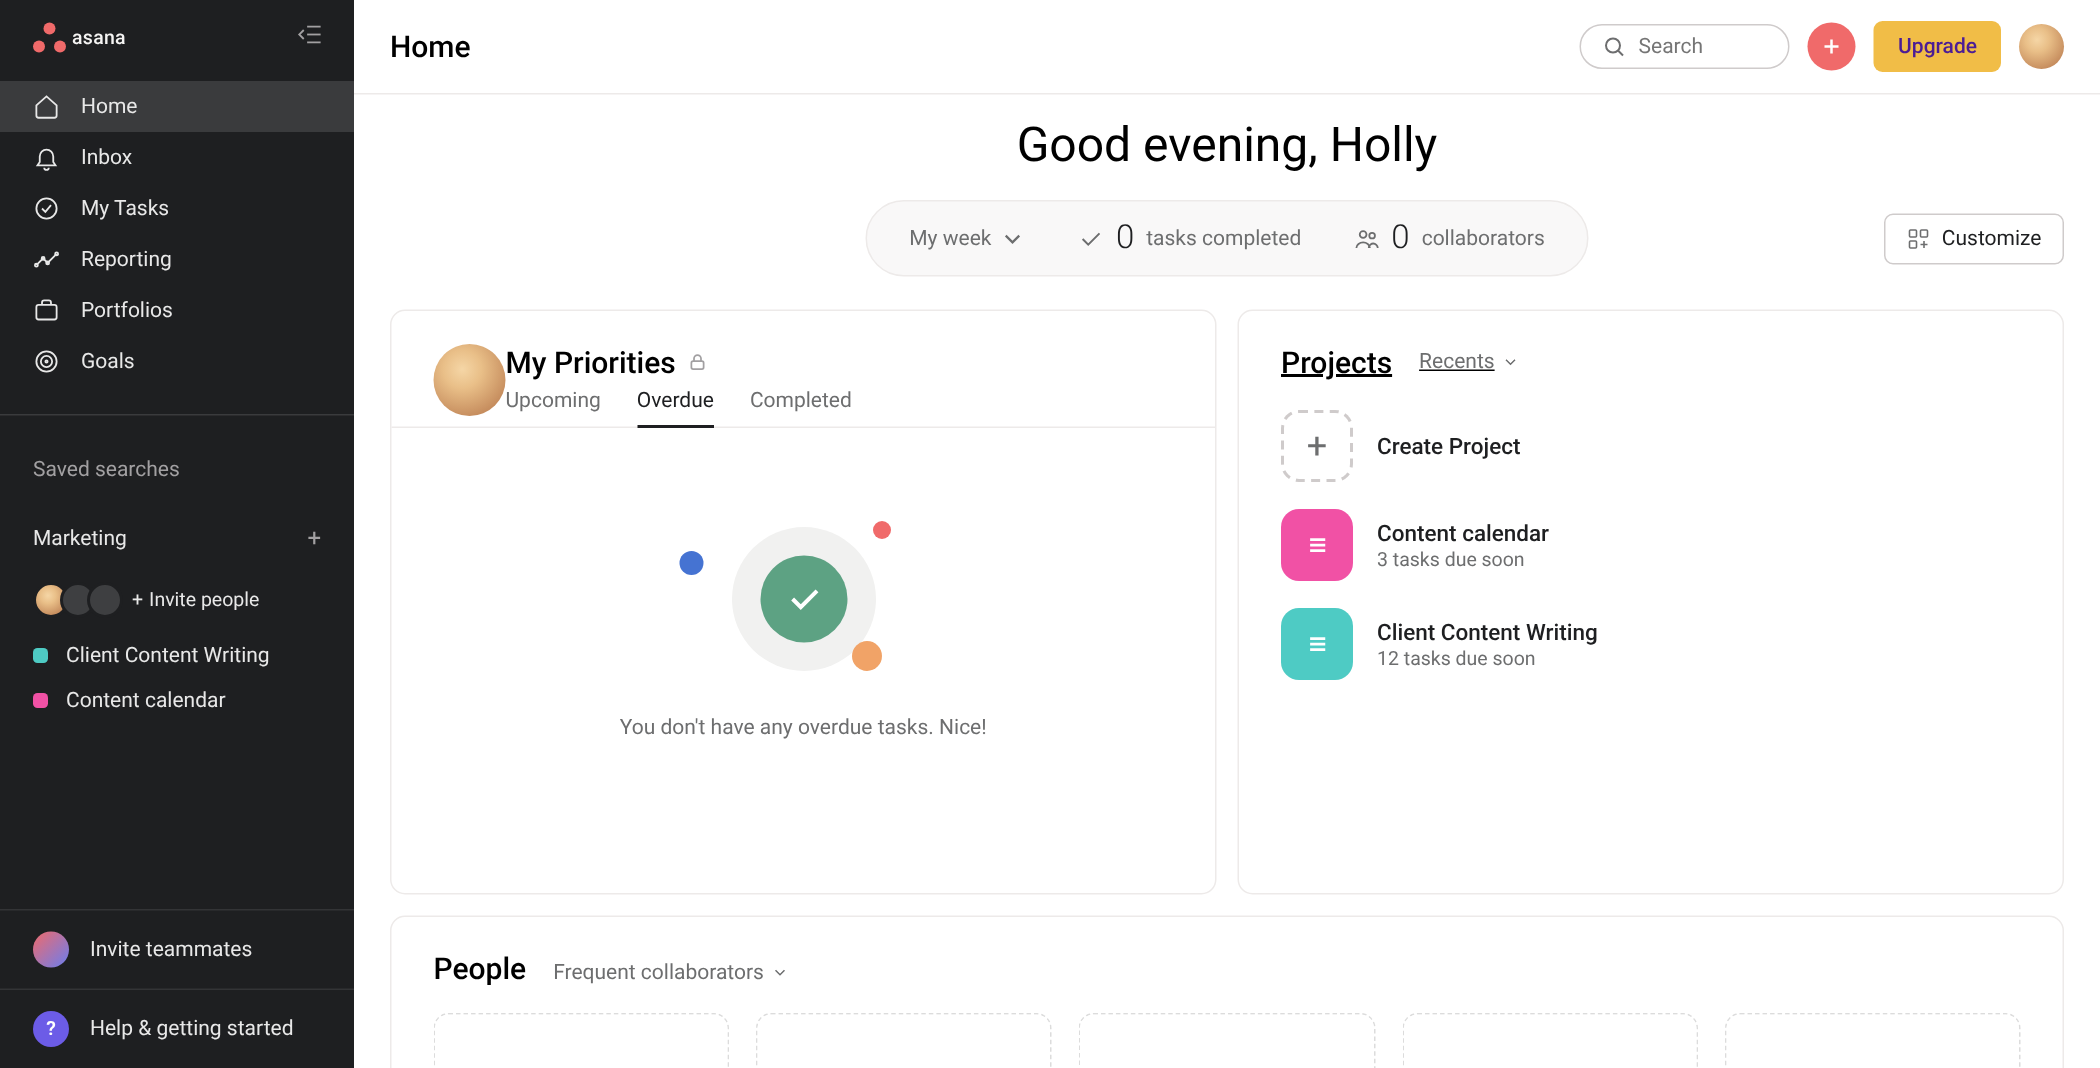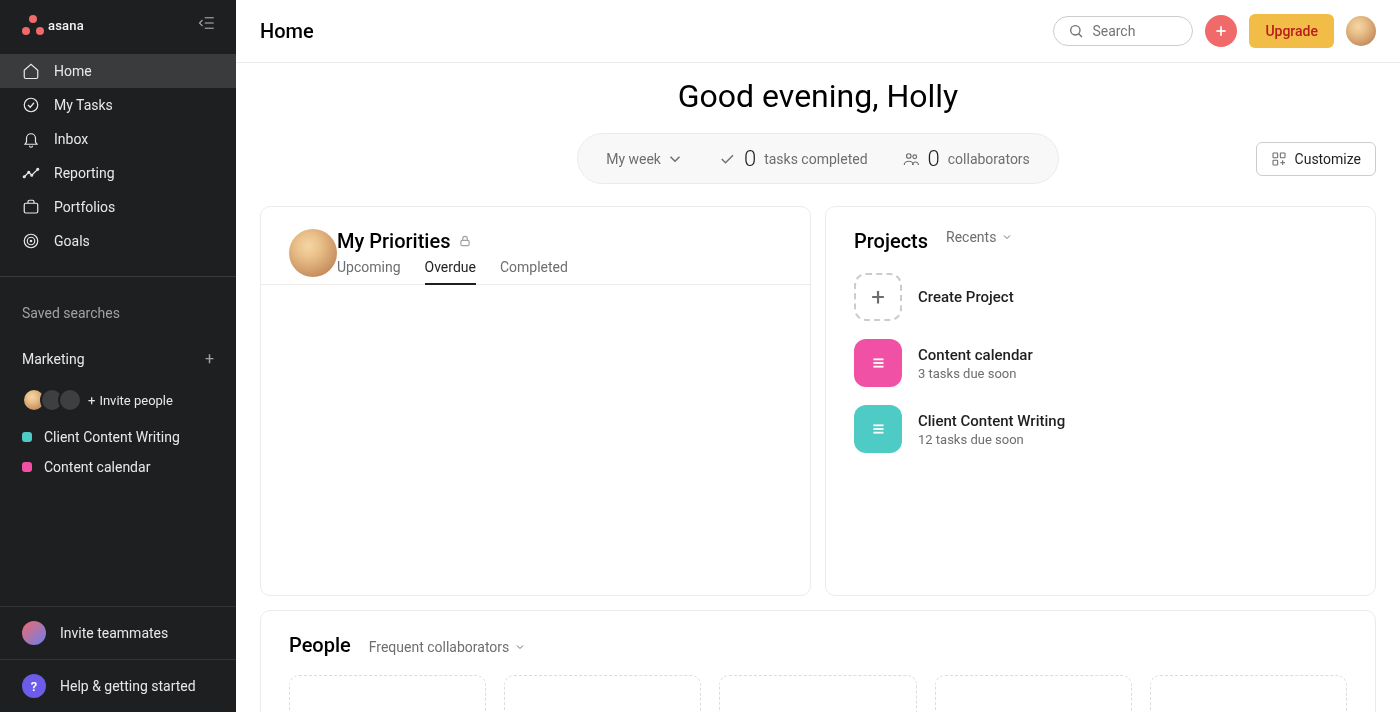--- a/index.html
+++ b/index.html
@@ -39,21 +39,21 @@
 .teammates-icon { background: linear-gradient(135deg,#f06a6a,#6a7ef0); position:relative; }
 .help-icon { background:#6c5ce7; color:#fff; font-weight:600; font-size:13px; }
 
 .main { flex:1; display:flex; flex-direction:column; height:712px; }
 .topbar { display:flex; align-items:center; padding: 14px 24px; border-bottom:1px solid #edeae9; gap:12px; }
 .page-title { font-size: 20px; font-weight:500; }
 .topbar-spacer { flex:1; }
 .search-box { display:flex; align-items:center; gap:8px; border:1px solid #cfcbcb; border-radius:18px; padding:6px 14px; width:140px; color:#6d6e6f; }
 .search-box input { border:none; outline:none; font-size:14px; width:80px; color:#1e1f21; }
 .new-btn { width:32px; height:32px; border-radius:50%; background:#f06a6a; color:#fff; display:flex; align-items:center; justify-content:center; font-size:20px; cursor:pointer; }
-.upgrade-btn { background:#f1bd47; color:#b91c1c; border:none; border-radius:6px; padding:9px 16px; font-size:14px; font-weight:500; cursor:pointer; }
+.upgrade-btn { background:#f1bd47; color:#4c1d95; border:none; border-radius:6px; padding:9px 16px; font-size:14px; font-weight:500; cursor:pointer; }
 .avatar-top { width:30px; height:30px; border-radius:50%; background: radial-gradient(circle at 40% 35%, #f5d6a6 0%, #e9bf88 30%, #c68d5e 75%); cursor:pointer; }
 
 .content { flex:1; overflow-y:auto; padding: 0 24px 24px 24px; }
 .greeting { text-align:center; font-size:32px; font-weight:400; margin: 14px 0 18px 0; }
 
 .stats-row { display:flex; justify-content:center; align-items:center; position:relative; margin-bottom:22px; }
 .stats-pill { display:flex; align-items:center; background:#f9f8f8; border:1px solid #edeae9; border-radius:28px; padding:12px 28px; gap:34px; }
 .stat-seg { display:flex; align-items:center; gap:8px; color:#6d6e6f; font-size:14px; }
 .stat-seg .num { font-size:22px; font-weight:300; color:#1e1f21; }
 .stat-seg svg { width:18px; height:18px; }
@@ -74,21 +74,21 @@
 .empty-state { display:flex; flex-direction:column; align-items:center; justify-content:center; padding-top:60px; }
 .empty-illus { position:relative; width:110px; height:110px; }
 .illus-big { width:96px; height:96px; border-radius:50%; background:#f1f1f0; position:absolute; top:6px; left:7px; }
 .illus-check { width:58px; height:58px; border-radius:50%; background:#5da283; position:absolute; top:25px; left:26px; display:flex; align-items:center; justify-content:center; }
 .illus-check svg { width:26px; height:26px; stroke:#fff; }
 .dot-blue { width:16px; height:16px; border-radius:50%; background:#4573d2; position:absolute; top:22px; left:-28px; }
 .dot-red { width:12px; height:12px; border-radius:50%; background:#f06a6a; position:absolute; top:2px; right:-3px; }
 .dot-orange { width:20px; height:20px; border-radius:50%; background:#f1a367; position:absolute; bottom:8px; right:3px; }
 .empty-text { margin-top:22px; color:#6d6e6f; font-size:14px; }
 
-.projects-head { display:flex; align-items:flex-start; gap:18px; margin-bottom:20px; }
+.projects-head { display:flex; align-items:center; gap:18px; margin-bottom:20px;text-decoration:underline; }
 .projects-title { font-size:20px; font-weight:500; }
 .recents-dd { color:#6d6e6f; font-size:14px; cursor:pointer; display:flex; align-items:center; gap:5px; }
 .projects-grid { display:flex; flex-wrap:wrap; gap:18px 24px; }
 .proj-card { display:flex; align-items:center; gap:16px; width:240px; cursor:pointer; }
 .proj-icon { width:48px; height:48px; border-radius:12px; display:flex; align-items:center; justify-content:center; }
 .proj-icon.new { border:2px dashed #cfcbcb; color:#6d6e6f; font-size:24px; }
 .proj-icon svg { width:22px; height:22px; stroke:#fff; }
 .proj-name { font-size:15px; font-weight:500; color:#1e1f21; }
 .proj-sub { font-size:13px; color:#6d6e6f; margin-top:2px; }
 
@@ -123,31 +123,31 @@
 
   <nav class="nav">
     <div class="nav-item active">
       <svg viewBox="0 0 24 24" fill="none" stroke="currentColor" stroke-width="1.6">
           <path d="M3 11l9-8 9 8v9a2 2 0 0 1-2 2H5a2 2 0 0 1-2-2z"></path>
         </svg>
       <span>Home</span>
     </div>
     <div class="nav-item">
       <svg viewBox="0 0 24 24" fill="none" stroke="currentColor" stroke-width="1.6">
+          <path d="M18 16v-5a6 6 0 1 0-12 0v5l-2 3h16z"></path>
+          <path d="M10 21a2 2 0 0 0 4 0"></path>
+        </svg>
+      <span>Inbox</span>
+    </div>
+    <div class="nav-item">
+      <svg viewBox="0 0 24 24" fill="none" stroke="currentColor" stroke-width="1.6">
           <circle cx="12" cy="12" r="9"></circle>
           <polyline points="8 12 11 15 16 9"></polyline>
         </svg>
       <span>My Tasks</span>
-    </div>
-    <div class="nav-item">
-      <svg viewBox="0 0 24 24" fill="none" stroke="currentColor" stroke-width="1.6">
-          <path d="M18 16v-5a6 6 0 1 0-12 0v5l-2 3h16z"></path>
-          <path d="M10 21a2 2 0 0 0 4 0"></path>
-        </svg>
-      <span>Inbox</span>
     </div>
     <div class="nav-item">
       <svg viewBox="0 0 24 24" fill="none" stroke="currentColor" stroke-width="1.6">
           <polyline points="3 17 9 11 13 15 21 7"></polyline>
           <circle cx="3" cy="17" r="1.3"></circle>
           <circle cx="9" cy="11" r="1.3"></circle>
           <circle cx="13" cy="15" r="1.3"></circle>
           <circle cx="21" cy="7" r="1.3"></circle>
         </svg>
       <span>Reporting</span>
@@ -290,20 +290,34 @@
               </span>
             </div>
             <div class="tabs">
               <div class="tab">Upcoming</div>
               <div class="tab active">Overdue</div>
               <div class="tab">Completed</div>
             </div>
           </div>
         </div>
         <div class="tabbar-line"></div>
+        <div class="empty-state">
+          <div class="empty-illus">
+            <div class="illus-big"></div>
+            <div class="illus-check">
+                <svg viewBox="0 0 24 24" fill="none" stroke-width="2.5">
+                  <polyline points="5 12 10 17 20 7"></polyline>
+                </svg>
+              </div>
+            <div class="dot-blue"></div>
+            <div class="dot-red"></div>
+            <div class="dot-orange"></div>
+          </div>
+          <div class="empty-text">You don't have any overdue tasks. Nice!</div>
+        </div>
       </div>
 
       <div class="card">
         <div class="projects-head">
           <div class="projects-title">Projects</div>
           <div class="recents-dd">
             <span>Recents</span>
             <svg width="12" height="12" viewBox="0 0 24 24" fill="none" stroke="#6d6e6f" stroke-width="2">
                 <polyline points="6 9 12 15 18 9"></polyline>
               </svg>

